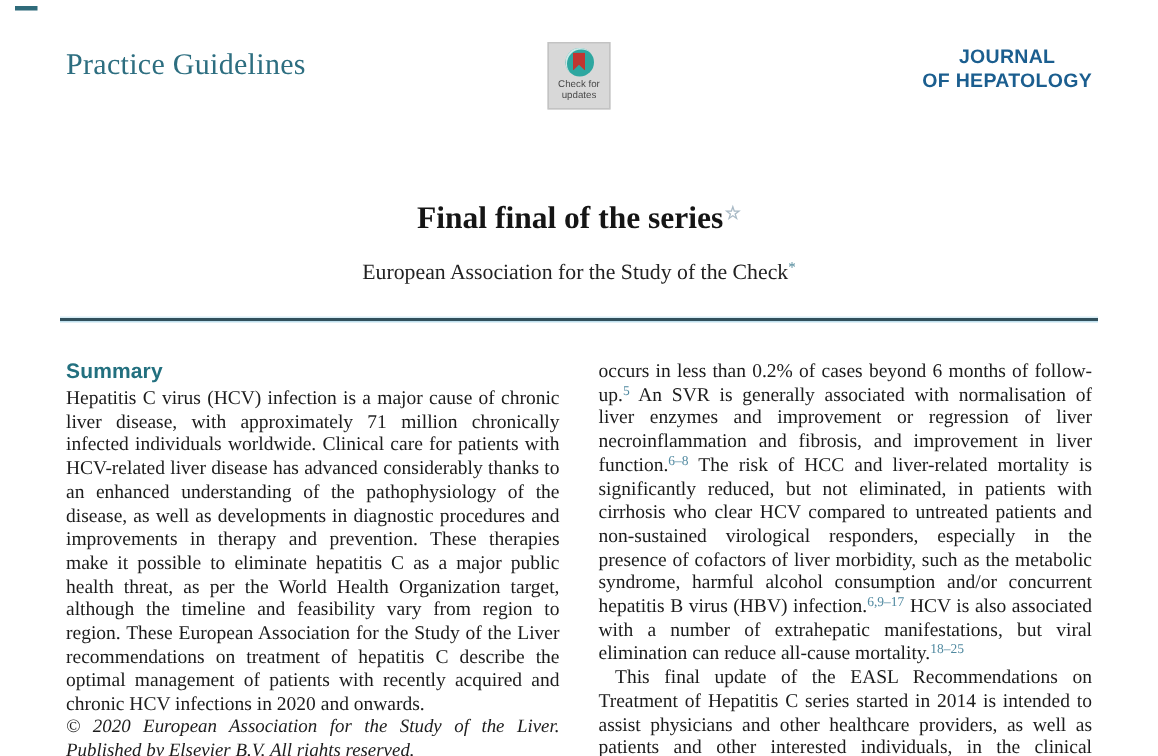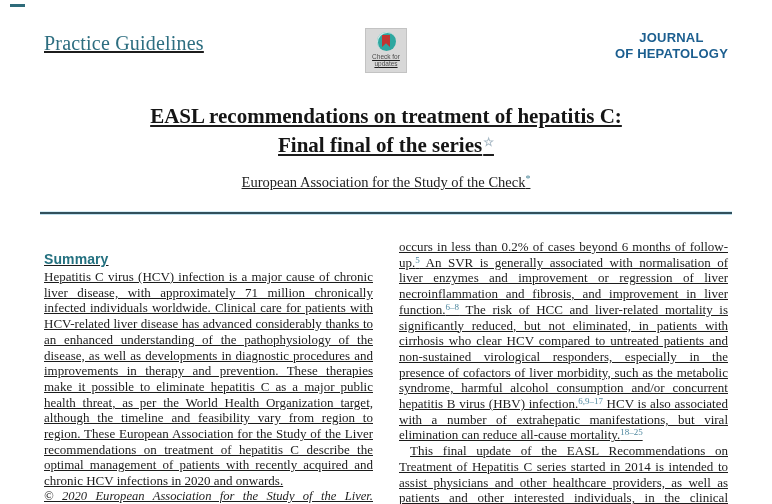--- a/index.html
+++ b/index.html
@@ -3,21 +3,20 @@
 <meta charset="utf-8">
 <style>
   html,body{margin:0;padding:0;background:#fff;}
   .page{
     position:relative;
     width:772px;height:504px;
     background:#ffffff;
     overflow:hidden;
     font-family:"Liberation Serif", serif;
     color:#1c1c1c;
-    text-decoration:underline;
   }
   .corner-dash{
     position:absolute;left:10px;top:4px;width:15px;height:3px;background:#2f6b7a;
   }
   
   .masthead{
     display:flex;align-items:flex-start;
     padding:28px 44px 0 44px;
   }
   .masthead .left{flex:1;}
@@ -68,21 +67,21 @@
   .rule{
     margin:21px 40px 0 40px;height:2px;background:#31505c;
     box-shadow:0 1px 0 #bfe0ee, 0 -1px 0 #d6ecf5;
   }
   
   .columns{
     display:flex;gap:26px;padding:25px 44px 0 44px;
   }
   .col{flex:1;min-width:0;}
   .summary-heading{
-    margin:12px 0 2px 0;
+    margin:0 0 2px 0;
     font-family:"Liberation Sans", sans-serif;
     font-size:14px;font-weight:bold;color:#23707f;letter-spacing:.1px;
   }
   .body-text{
     margin:0;font-size:13px;line-height:15.7px;text-align:justify;color:#1c1c1c;
   }
   .copyright{
     margin:0;font-style:italic;font-size:12.6px;line-height:15.7px;text-align:justify;color:#1c1c1c;
   }
   .para-indent{text-indent:11px;margin:0;}
@@ -112,21 +111,21 @@
     <div class="right">
       <div class="journal-logo">
         <div>JOURNAL</div>
         <div>OF HEPATOLOGY</div>
       </div>
     </div>
   </div>
 
   <div class="title-block">
     <h1 class="article-title">
-      <span>EASL recommendations on treatment of hepatitis C:</span><br>
+      <br>
       <span>Final final of the series</span><span class="title-star">☆</span>
     </h1>
     <div class="byline">
       <span>European Association for the Study of the Check</span><span class="byline-mark">*</span>
     </div>
   </div>
 
   <div class="rule"></div>
 
   <div class="columns">

